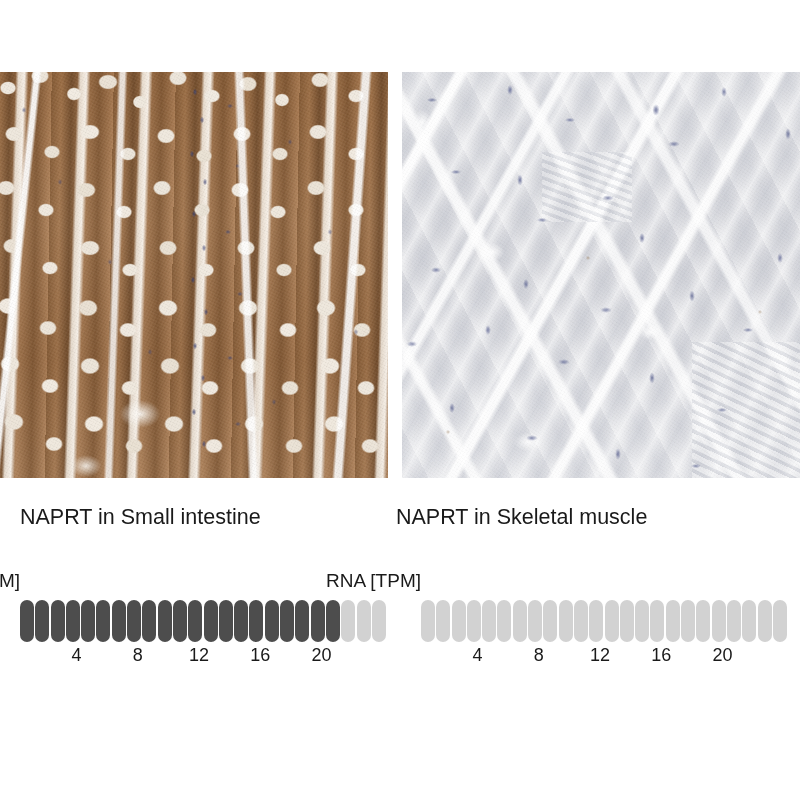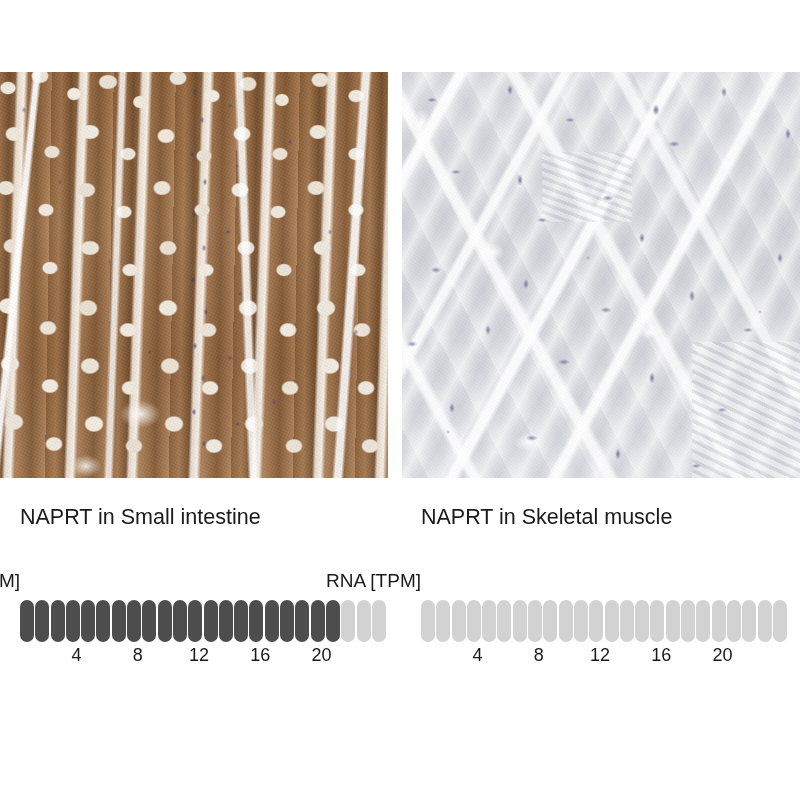--- a/index.html
+++ b/index.html
@@ -291,21 +291,21 @@
   
   .caption {
     position: absolute;
     top: 504px;
     font-size: 21.5px;
     line-height: 26px;
     white-space: nowrap;
     color: #1a1a1a;
   }
   #caption-left  { left: 20px; }
-  #caption-right { left: 421px; }
+  #caption-right { left: 396px; }
 
   
   .gauge-block { position: absolute; top: 570px; }
   #gauge-left  { left: 20px; }
   #gauge-right { left: 421px; }
 
   .rna-label {
     position: absolute;
     top: 0px;
     right: 0px;

